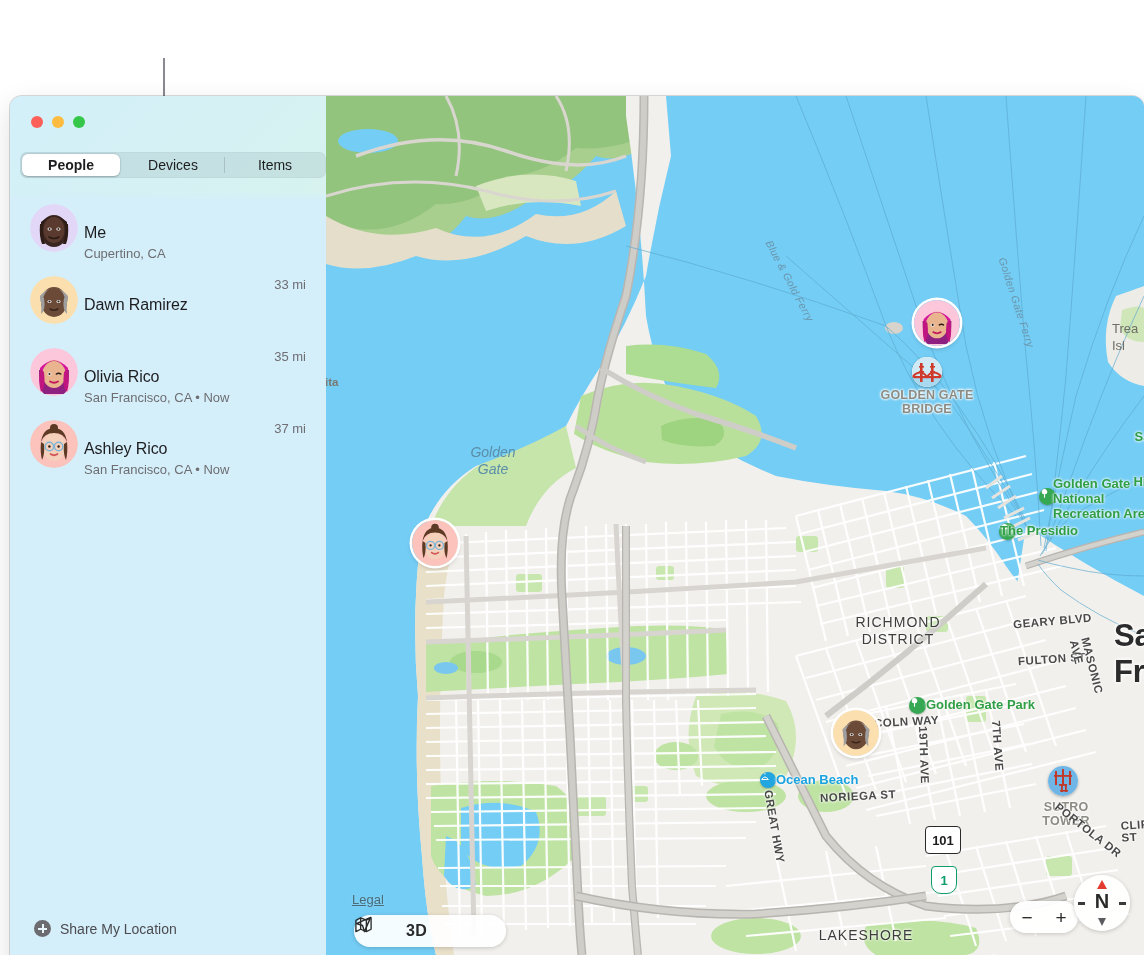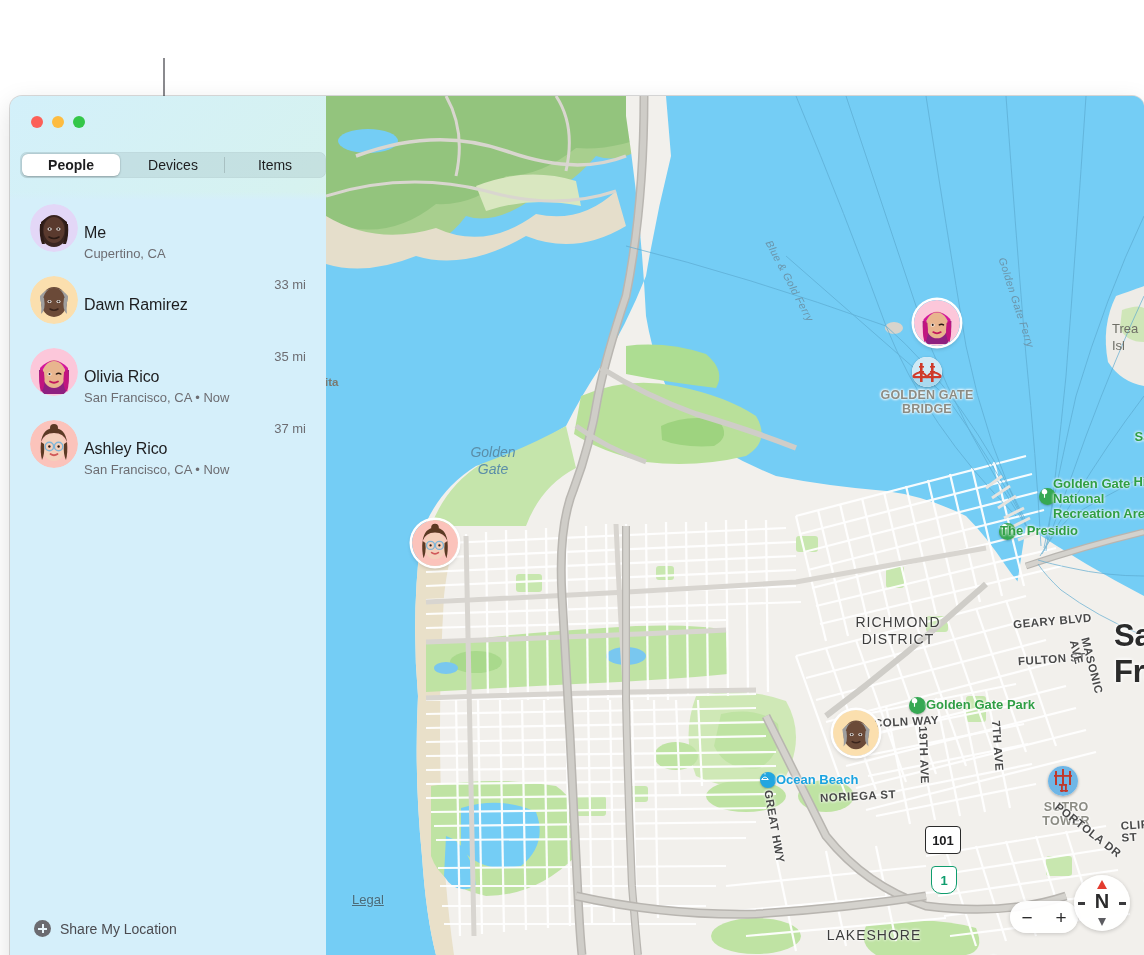--- a/index.html
+++ b/index.html
@@ -610,21 +610,21 @@
             <path d="M2 9 Q6 3 10 9 Z M6 3 v-1.6" stroke="#fff" stroke-width="1.2" fill="none"></path>
           </svg>
       </div>
       <div class="mlabel beach-name" style="left:450px;top:676px;">Ocean Beach</div>
 
       <div class="mlabel city-name" style="left:788px;top:522px;">San Francisco</div>
 
       <div class="mlabel district" style="left:516px;top:518px;width:112px;">RICHMOND
 DISTRICT</div>
 
-      <div class="mlabel district" style="left:490px;top:831px;width:100px;margin-left:8px;">LAKESHORE</div>
+      <div class="mlabel district" style="left:490px;top:831px;width:100px;">LAKESHORE</div>
 
       <div class="mlabel street" style="left:687px;top:519px;transform:rotate(-5deg);">GEARY BLVD</div>
       <div class="mlabel street" style="left:692px;top:557px;transform:rotate(-4deg);">FULTON ST</div>
       <div class="mlabel street" style="left:528px;top:620px;transform:rotate(-3deg);">LINCOLN WAY</div>
       <div class="mlabel street" style="left:494px;top:694px;transform:rotate(-3deg);">NORIEGA ST</div>
 
       <div class="mlabel street" style="left:795px;top:722px;transform:rotate(-4deg);">CLIPPER ST</div>
 
       <div class="mlabel street" style="left:722px;top:728px;transform:rotate(38deg);">PORTOLA DR</div>
       <div class="mlabel street" style="left:765px;top:540px;transform:rotate(76deg);transform-origin:left top;">MASONIC AVE</div>
@@ -686,20 +686,34 @@
           <ellipse cx="19.5" cy="25.5" rx="2" ry="1.6" fill="#fff"></ellipse>
           <ellipse cx="28.5" cy="25.5" rx="2" ry="1.6" fill="#fff"></ellipse>
           <circle cx="19.5" cy="25.5" r="1.1" fill="#2a1a14"></circle>
           <circle cx="28.5" cy="25.5" r="1.1" fill="#2a1a14"></circle>
           <path d="M20 33 Q24 35.5 28 33" stroke="#3a241c" stroke-width="1.5" fill="none" stroke-linecap="round"></path>
         </svg>
       </div>
 
       <div class="legal">Legal</div>
 
+      <div class="maptoolbar">
+        <div class="tb">
+          <svg width="19" height="19" viewBox="0 0 20 20">
+            <path d="M17.5 2.5 L2.5 9 L9 11 L11 17.5 Z" fill="none" stroke="#2a2a2a" stroke-width="1.5" stroke-linejoin="round"></path>
+          </svg>
+        </div>
+        <div class="tb">
+          <svg width="19" height="19" viewBox="0 0 20 20">
+            <path d="M2 5.5 L7 3 L13 5.5 L18 3 L18 15 L13 17.5 L7 15 L2 17.5 Z" fill="none" stroke="#2a2a2a" stroke-width="1.4" stroke-linejoin="round"></path>
+            <path d="M7 3 L7 15 M13 5.5 L13 17.5" stroke="#2a2a2a" stroke-width="1.4"></path>
+          </svg>
+        </div>
+        <div class="tb tb3d">3D</div>
+      </div>
 
       <div class="zoomctl">
         <span>−</span>
         <span>+</span>
       </div>
 
       <div class="compass">
         <div class="needle"></div>
         <div class="south"></div>
         <div class="tickE"></div>

